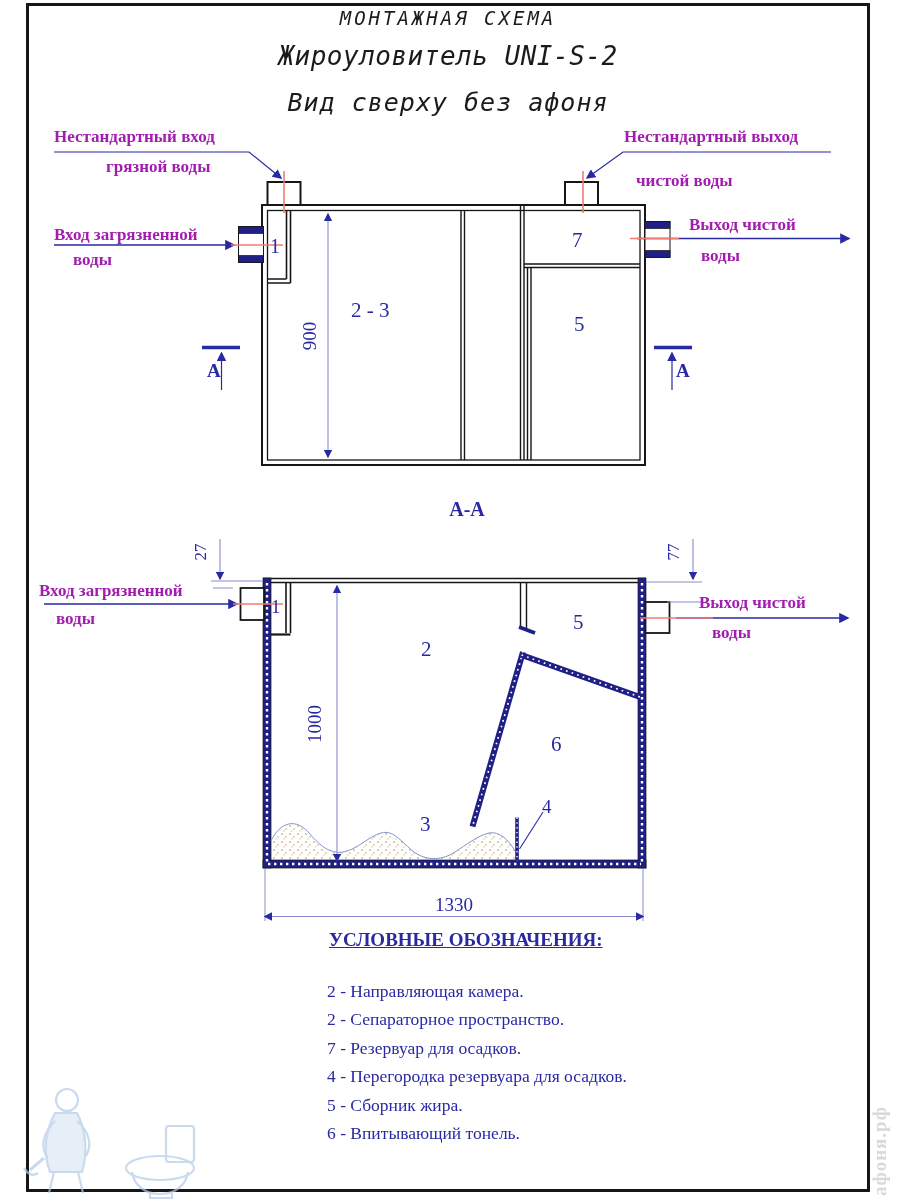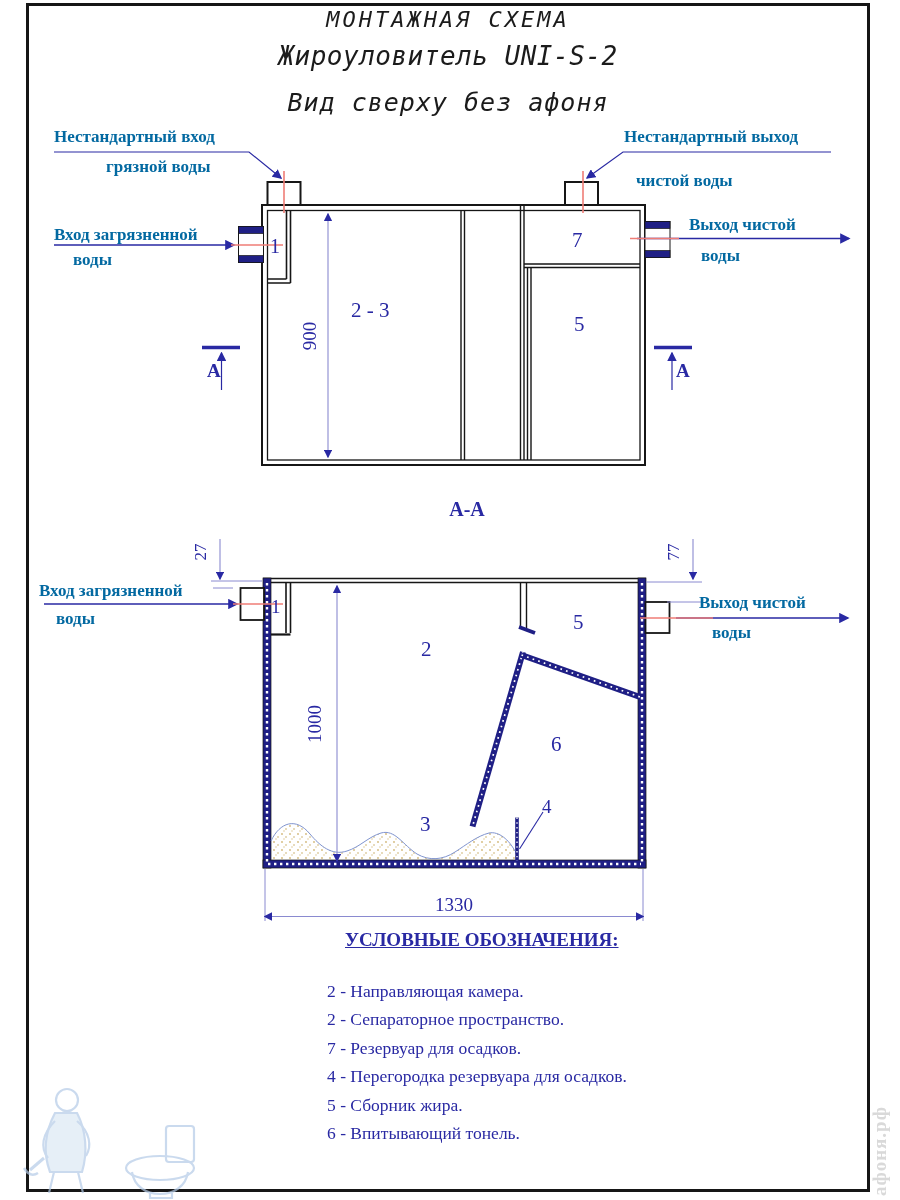--- a/index.html
+++ b/index.html
@@ -3,26 +3,26 @@
 <meta charset="utf-8">
 <style>
   html,body{margin:0;padding:0;background:#fff;}
   .page{position:relative;width:900px;height:1200px;background:#fff;overflow:hidden;
         font-family:"Liberation Serif",serif;}
   .frame{position:absolute;left:26px;top:3px;width:844px;height:1189px;
          border:3px solid #161616;box-sizing:border-box;}
   .abs{position:absolute;white-space:nowrap;}
   .title-line{left:26px;width:844px;text-align:center;color:#1b1b1b;
               font-family:"DejaVu Sans Mono",monospace;font-style:italic;}
-  .t1{top:7px;font-size:22px;letter-spacing:3px;}
+  .t1{top:7px;font-size:19px;letter-spacing:3px;}
   .t2{top:41px;font-size:26px;letter-spacing:0.5px;}
   .t3{top:88px;font-size:25px;letter-spacing:1px;}
-  .callout{color:#0369a1;font-weight:700;font-size:17px;}
+  .callout{color:#a21caf;font-weight:700;font-size:17px;}
   .legend-head{left:329px;top:929px;color:#2929a3;font-weight:700;font-size:19px;
-               text-decoration:underline;margin-left:16px;}
+               text-decoration:underline;}
   .legend-list{left:327px;top:977px;color:#2929a3;font-size:17.5px;}
   .legend-list span{display:block;line-height:28.4px;}
   .wm-site{left:869px;top:1196px;transform:rotate(-90deg);transform-origin:0 0;
            color:#d9d9d9;font-size:19px;font-weight:700;letter-spacing:1px;}
   svg{position:absolute;left:0;top:0;}
   svg text{font-family:"Liberation Serif",serif;fill:#2929a3;}
 </style>
 </head>
 <body>
 

